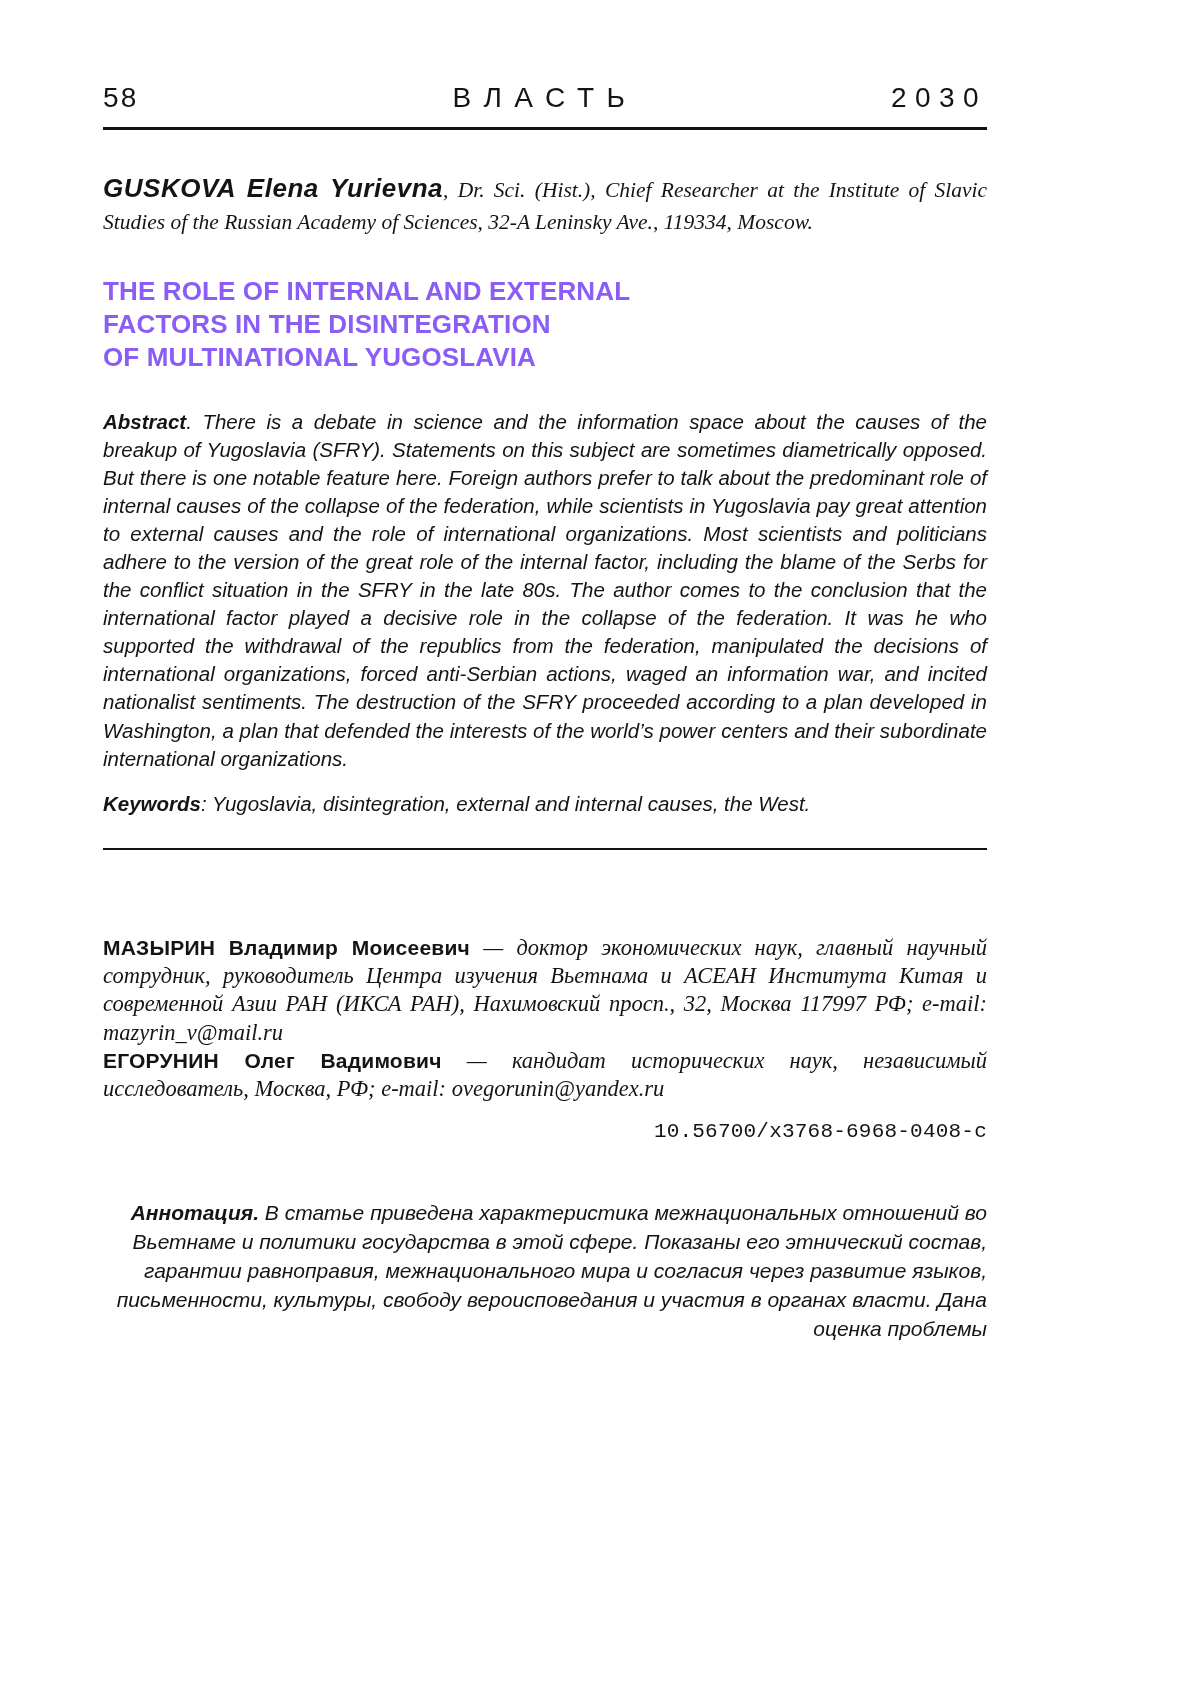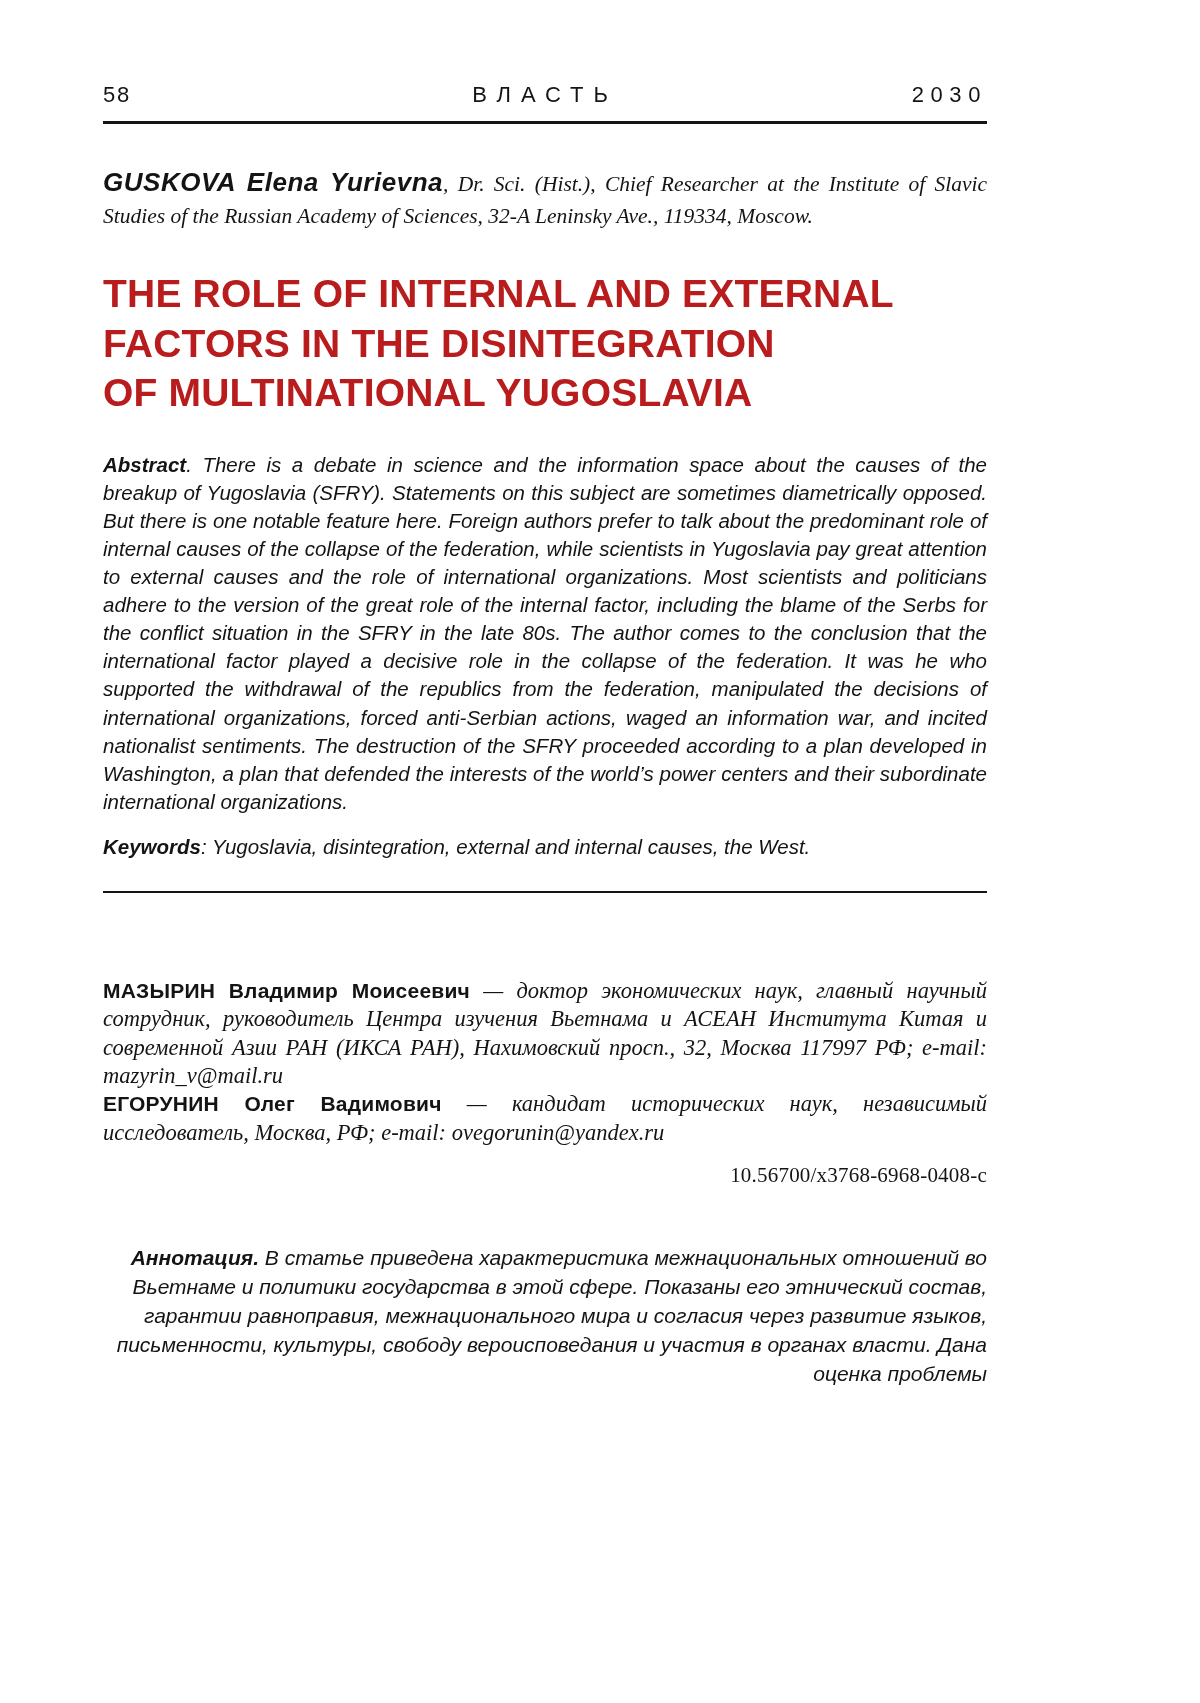--- a/index.html
+++ b/index.html
@@ -19,21 +19,21 @@
     width: 884px;
   }
 
   
   .page-header {
     margin-top: 82px;
     position: relative;
     border-bottom: 3px solid #141414;
     padding-bottom: 13px;
     font-family: "Liberation Sans", sans-serif;
-    font-size: 22px;
+    font-size: 28px;
     font-weight: 500;
   }
   .page-header .pagenum { letter-spacing: 0.08em; }
   .page-header .journal {
     position: absolute;
     left: 50%;
     transform: translateX(-50%);
     letter-spacing: 0.45em;
   }
   .page-header .year {
@@ -57,25 +57,25 @@
     font-style: italic;
     font-size: 26px;
     letter-spacing: 0.02em;
   }
 
   
   .article-title {
     margin-top: 38px;
     font-family: "Liberation Sans", sans-serif;
     font-weight: bold;
-    font-size: 39px;
+    font-size: 26px;
     line-height: 1.26;
     letter-spacing: 0.005em;
     white-space: pre-line;
-    color: #b91c1c;
+    color: #8b5cf6;
   }
 
   
   .abstract {
     margin-top: 34px;
     font-family: "Liberation Sans", sans-serif;
     font-style: italic;
     font-size: 20.5px;
     line-height: 1.37;
     text-align: justify;
@@ -105,21 +105,21 @@
     font-weight: bold;
     font-style: normal;
     font-size: 21px;
     letter-spacing: 0.01em;
   }
 
   
   .doi {
     margin-top: 16px;
     text-align: right;
-    font-family: Liberation Serif, serif;
+    font-family: Liberation Mono, monospace;
     font-size: 21px;
     letter-spacing: 0.01em;
   }
 
   .title-ru { margin-top: 42px; }
 
   
   .abstract-ru {
     margin-top: 56px;
     font-family: "Liberation Sans", sans-serif;

